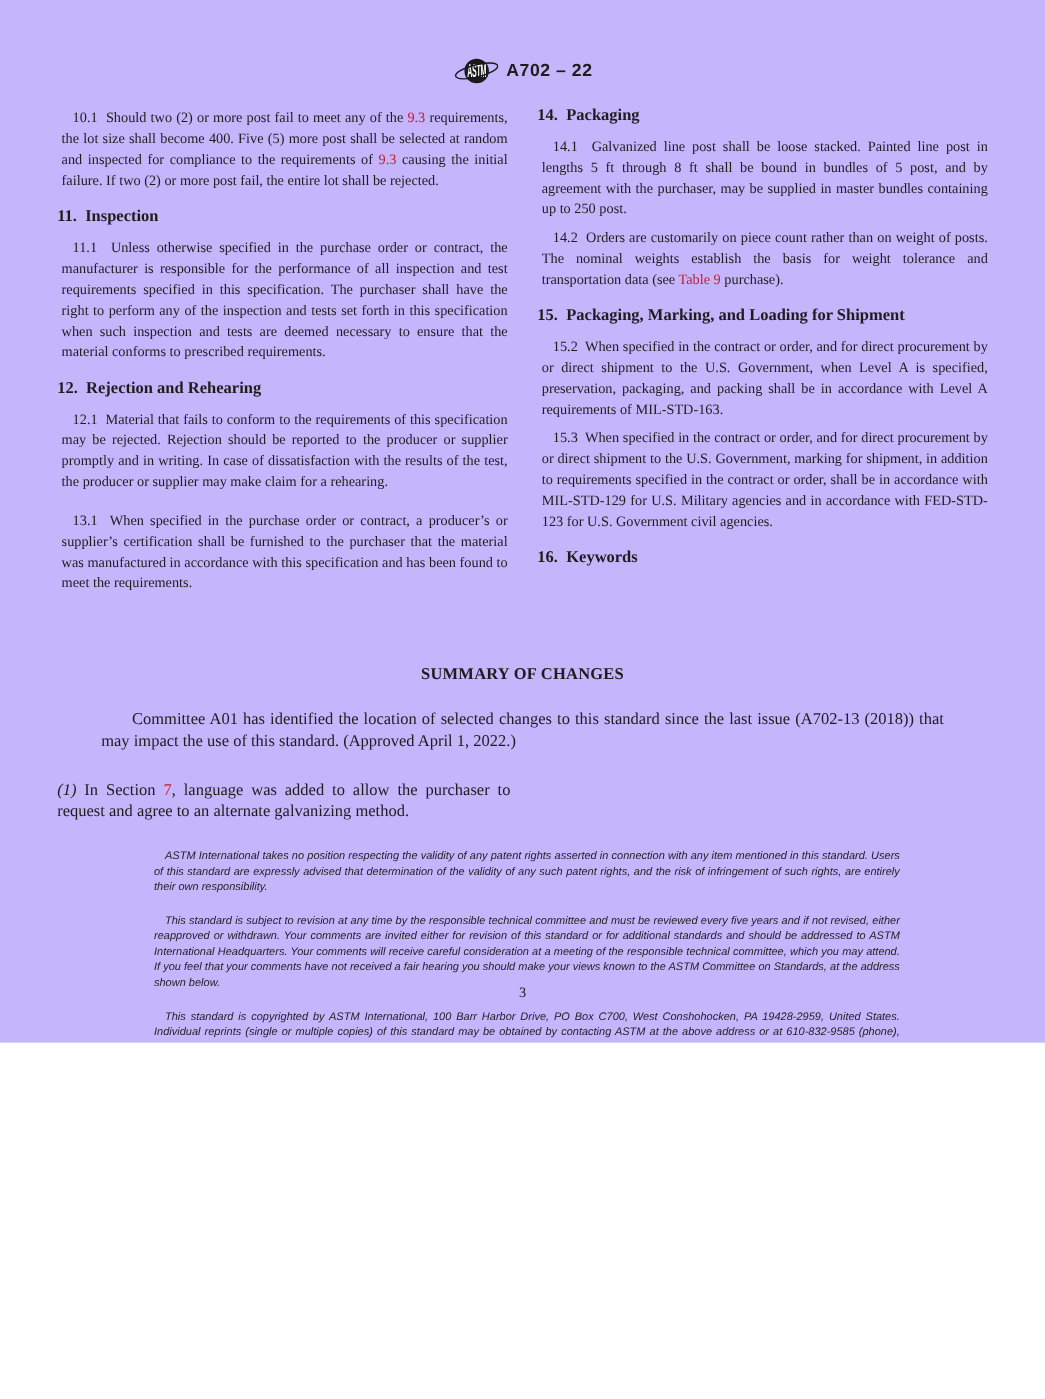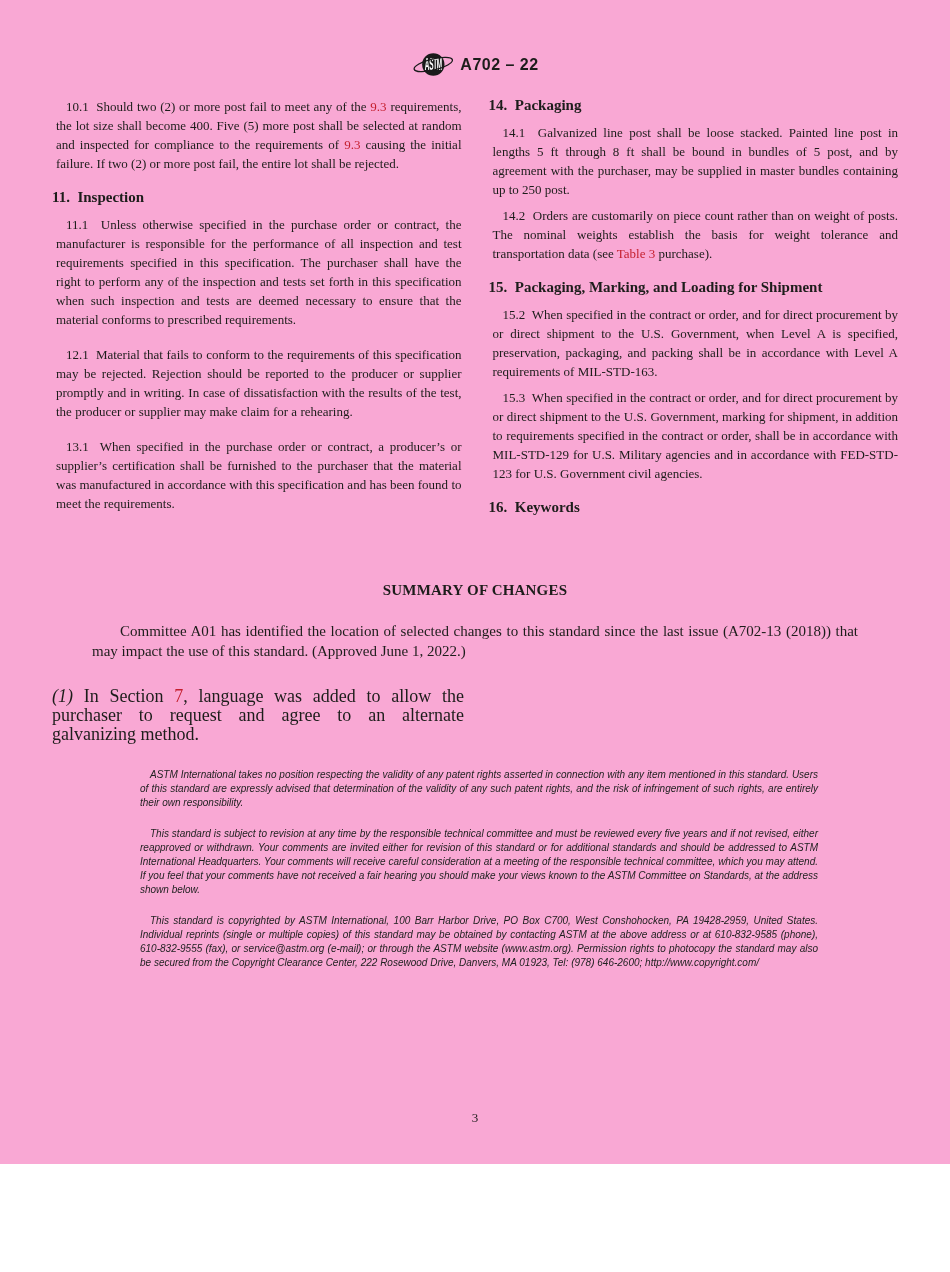--- a/index.html
+++ b/index.html
@@ -1,20 +1,20 @@
 <!DOCTYPE html>
 <html style="--link: #c41e2d; --ink: #1d1d1b;"><head>
 <meta charset="utf-8">
 <style>
   :root{ --link:#c41e2d; --ink:#1d1d1b; }
   html,body{margin:0;padding:0;background:#fff;}
   .page{
     position:relative;
-    width:950px;height:1164px;
-    background:#f9a8d4;
+    width:950px;height:948px;
+    background:#c4b5fd;
     color:var(--ink);
     font-family:"Liberation Serif", serif;
     overflow:hidden;
   }
   
   .hdr{
     padding-top:48px;
     display:flex;justify-content:center;align-items:center;gap:7px;
   }
   .hdr .doccode{
@@ -46,21 +46,21 @@
   .summary-h{
     text-align:center;font-size:15px;font-weight:bold;margin:16px 0 22px 0;
     letter-spacing:.2px;
   }
   .summary-intro{
     margin:0 92px 0 92px;
     font-size:15px;line-height:20px;text-align:justify;text-indent:28px;
   }
   .change-item{
     margin:26px 0 12px 52px;width:412px;
-    font-size:18px;line-height:19px;text-align:justify;
+    font-size:15px;line-height:19px;text-align:justify;
   }
   
   .legal{margin:24px 132px 0 140px;}
   .legal p{
     margin:0 0 17px 0;
     font-family:"Liberation Sans", sans-serif;
     font-style:italic;
     font-size:10px;line-height:14px;
     text-align:justify;text-indent:10px;
     color:#222;
@@ -91,46 +91,47 @@
   <div class="cols">
     <div class="col">
         <div class="sec">
           <p><span>10.1&nbsp; Should two (2) or more post fail to meet any of the </span><span class="link">9.3</span><span> requirements, the lot size shall become 400. Five (5) more post shall be selected at random and inspected for compliance to the requirements of </span><span class="link">9.3</span><span> causing the initial failure. If two (2) or more post fail, the entire lot shall be rejected.</span></p>
         </div>
         <div class="sec">
           <h3 class="sec-h">11.&nbsp; Inspection</h3>
           <p><span>11.1&nbsp; Unless otherwise specified in the purchase order or contract, the manufacturer is responsible for the performance of all inspection and test requirements specified in this specification. The purchaser shall have the right to perform any of the inspection and tests set forth in this specification when such inspection and tests are deemed necessary to ensure that the material conforms to prescribed requirements.</span></p>
         </div>
         <div class="sec">
+          <h3 class="sec-h">12.&nbsp; Rejection and Rehearing</h3>
           <p><span>12.1&nbsp; Material that fails to conform to the requirements of this specification may be rejected. Rejection should be reported to the producer or supplier promptly and in writing. In case of dissatisfaction with the results of the test, the producer or supplier may make claim for a rehearing.</span></p>
         </div>
         <div class="sec">
           <p><span>13.1&nbsp; When specified in the purchase order or contract, a producer’s or supplier’s certification shall be furnished to the purchaser that the material was manufactured in accordance with this specification and has been found to meet the requirements.</span></p>
         </div>
       </div>
     <div class="col">
         <div class="sec">
           <h3 class="sec-h">14.&nbsp; Packaging</h3>
           <p><span>14.1&nbsp; Galvanized line post shall be loose stacked. Painted line post in lengths 5 ft through 8 ft shall be bound in bundles of 5 post, and by agreement with the purchaser, may be supplied in master bundles containing up to 250 post.</span></p>
-          <p><span>14.2&nbsp; Orders are customarily on piece count rather than on weight of posts. The nominal weights establish the basis for weight tolerance and transportation data (see </span><span class="link">Table 3</span><span> purchase).</span></p>
+          <p><span>14.2&nbsp; Orders are customarily on piece count rather than on weight of posts. The nominal weights establish the basis for weight tolerance and transportation data (see </span><span class="link">Table 9</span><span> purchase).</span></p>
         </div>
         <div class="sec">
           <h3 class="sec-h">15.&nbsp; Packaging, Marking, and Loading for Shipment</h3>
           <p><span>15.2&nbsp; When specified in the contract or order, and for direct procurement by or direct shipment to the U.S. Government, when Level A is specified, preservation, packaging, and packing shall be in accordance with Level A requirements of MIL-STD-163.</span></p>
           <p><span>15.3&nbsp; When specified in the contract or order, and for direct procurement by or direct shipment to the U.S. Government, marking for shipment, in addition to requirements specified in the contract or order, shall be in accordance with MIL-STD-129 for U.S. Military agencies and in accordance with FED-STD-123 for U.S. Government civil agencies.</span></p>
         </div>
         <div class="sec">
           <h3 class="sec-h">16.&nbsp; Keywords</h3>
         </div>
       </div>
   </div>
 
   <div class="summary">
     <div class="summary-h">SUMMARY OF CHANGES</div>
-    <p class="summary-intro">Committee A01 has identified the location of selected changes to this standard since the last issue (A702-13 (2018)) that may impact the use of this standard. (Approved June 1, 2022.)</p>
+    <p class="summary-intro">Committee A01 has identified the location of selected changes to this standard since the last issue (A702-13 (2018)) that may impact the use of this standard. (Approved April 1, 2022.)</p>
     <p class="change-item"><span class="it">(1)</span><span> In Section </span><span class="link">7</span><span>, language was added to allow the purchaser to request and agree to an alternate galvanizing method.</span></p>
   </div>
 
   <div class="legal">
       <p>ASTM International takes no position respecting the validity of any patent rights asserted in connection with any item mentioned in this standard. Users of this standard are expressly advised that determination of the validity of any such patent rights, and the risk of infringement of such rights, are entirely their own responsibility.</p>
       <p>This standard is subject to revision at any time by the responsible technical committee and must be reviewed every five years and if not revised, either reapproved or withdrawn. Your comments are invited either for revision of this standard or for additional standards and should be addressed to ASTM International Headquarters. Your comments will receive careful consideration at a meeting of the responsible technical committee, which you may attend. If you feel that your comments have not received a fair hearing you should make your views known to the ASTM Committee on Standards, at the address shown below.</p>
       <p>This standard is copyrighted by ASTM International, 100 Barr Harbor Drive, PO Box C700, West Conshohocken, PA 19428-2959, United States. Individual reprints (single or multiple copies) of this standard may be obtained by contacting ASTM at the above address or at 610-832-9585 (phone), 610-832-9555 (fax), or service@astm.org (e-mail); or through the ASTM website (www.astm.org). Permission rights to photocopy the standard may also be secured from the Copyright Clearance Center, 222 Rosewood Drive, Danvers, MA 01923, Tel: (978) 646-2600; http://www.copyright.com/</p>
     </div>
 
   <div class="pagenum">3</div>

